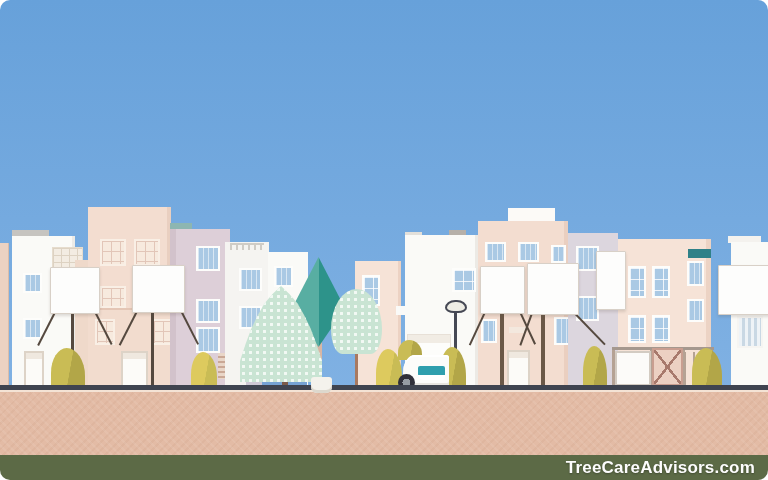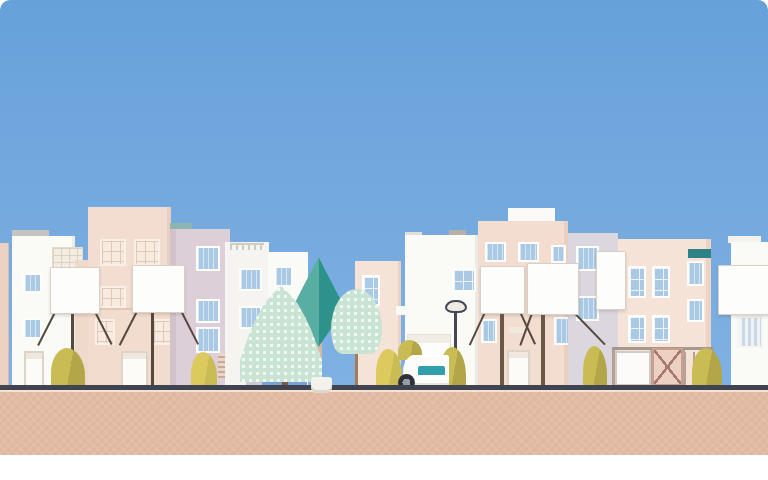--- a/index.html
+++ b/index.html
@@ -225,14 +225,17 @@
     <div class="car-glass" style="left:22px;top:18px;width:27px;height:14px;"></div>
     <div class="wheel" style="left:2px;top:26px;width:17px;height:17px;"></div>
   </div>
 
   <div class="curb" style="left:0;top:385px;width:768px;height:5px;"></div>
   <div class="curb-light" style="left:0;top:390px;width:768px;height:2px;"></div>
   <div class="road" style="left:0;top:392px;width:768px;height:63px;"></div>
 
   <div class="pot" style="left:311px;top:377px;width:21px;height:16px;"></div>
 
+  <div class="strip" style="left:0;top:455px;width:768px;height:25px;">
+    <span class="watermark">TreeCareAdvisors.com</span>
+  </div>
 
 </div>
 
 </body></html>

